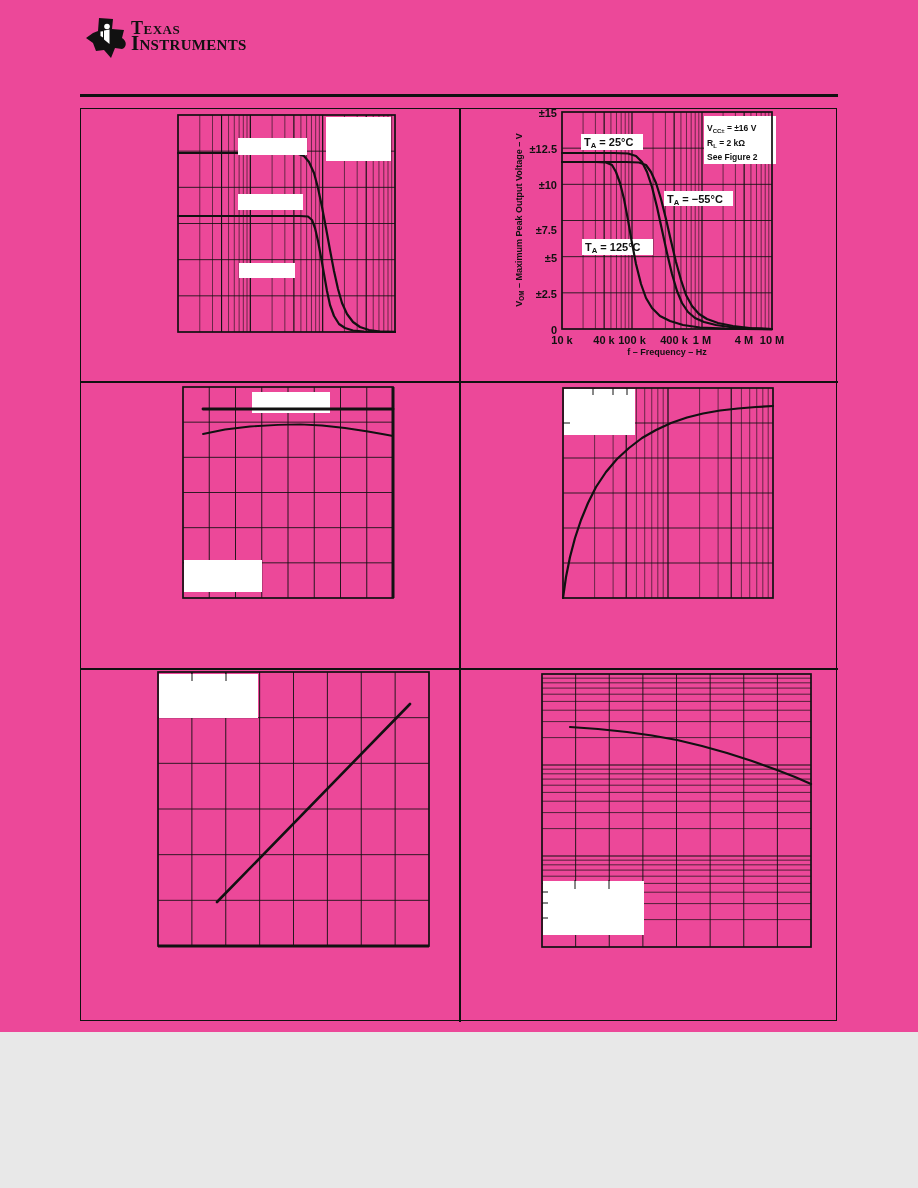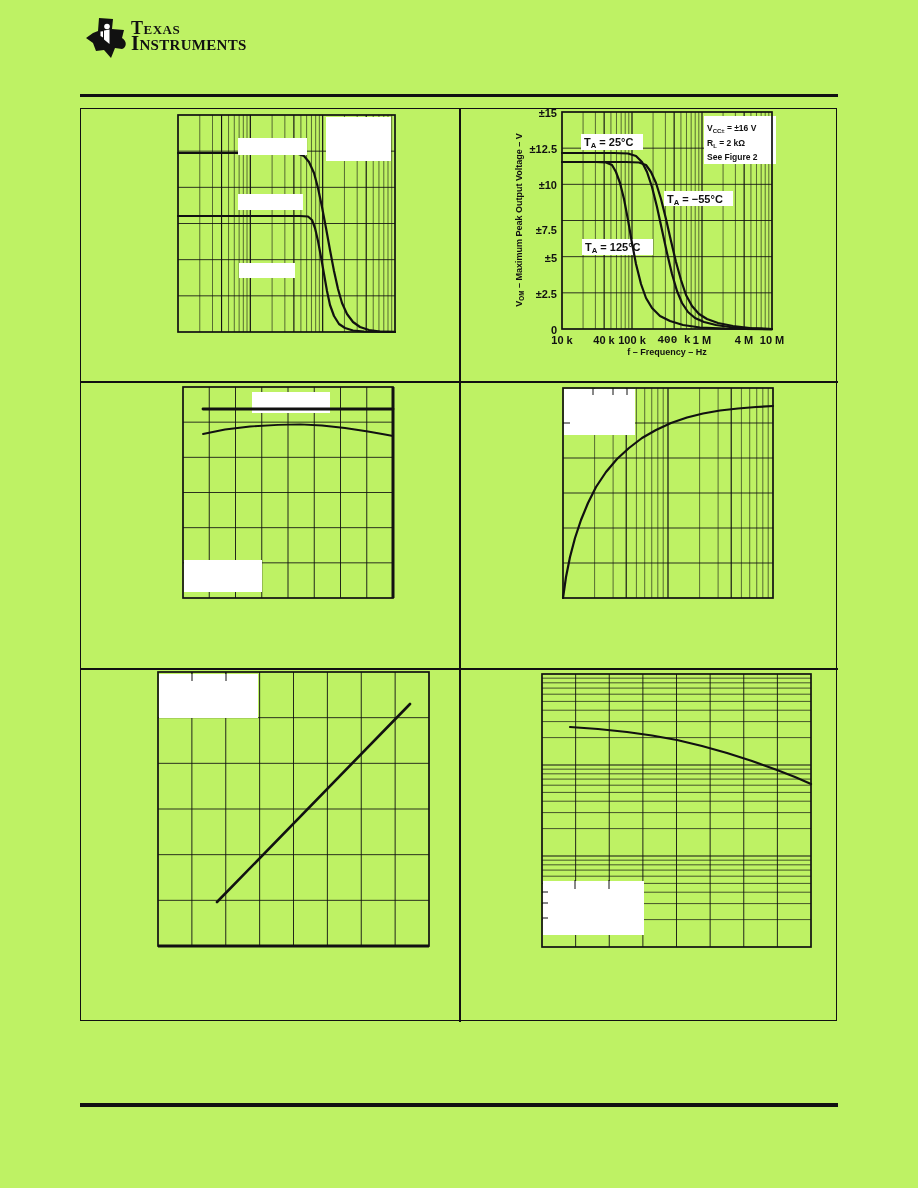--- a/index.html
+++ b/index.html
@@ -1,16 +1,16 @@
 <!DOCTYPE html>
 <html><head>
 <meta charset="utf-8">
 <style>
   html,body{margin:0;padding:0;background:#e8e8e8;}
-  .page{position:relative;width:918px;height:1188px;background:#bef264;overflow:hidden;
+  .page{position:relative;width:918px;height:1032px;background:#ec4899;overflow:hidden;
         font-family:"Liberation Sans",sans-serif;margin:0 auto;}
   .rule{position:absolute;background:#111;}
   .frame{position:absolute;border:1.5px solid #111;}
   .divider{position:absolute;background:#111;}
   #charts-svg{position:absolute;left:0;top:0;}
   .txt{position:absolute;color:#111;font-weight:bold;white-space:nowrap;
        font-family:"Liberation Sans",sans-serif;}
   .tick{font-size:11px;}
   .ytick{width:54px;text-align:right;}
   .xtick{transform:translateX(-50%);}
@@ -242,21 +242,21 @@
       <div class="txt tick ytick" style="left: 503px; top: 107px;">±15</div>
       <div class="txt tick ytick" style="left: 503px; top: 143px;">±12.5</div>
       <div class="txt tick ytick" style="left: 503px; top: 179px;">±10</div>
       <div class="txt tick ytick" style="left: 503px; top: 224px;">±7.5</div>
       <div class="txt tick ytick" style="left: 503px; top: 252px;">±5</div>
       <div class="txt tick ytick" style="left: 503px; top: 288px;">±2.5</div>
       <div class="txt tick ytick" style="left: 503px; top: 324px;">0</div>
       <div class="txt tick xtick" style="left: 562px; top: 334px; text-align: center;">10 k</div>
       <div class="txt tick xtick" style="left: 604px; top: 334px;">40 k</div>
       <div class="txt tick xtick" style="left: 632px; top: 334px;">100 k</div>
-      <div class="txt tick xtick" style="left: 674px; top: 334px; font-family: Liberation Mono, monospace;">400 k</div>
+      <div class="txt tick xtick" style="left: 674px; top: 334px;">400 k</div>
       <div class="txt tick xtick" style="left: 702px; top: 334px;">1 M</div>
       <div class="txt tick xtick" style="left: 744px; top: 334px; text-align: right;">4 M</div>
       <div class="txt tick xtick" style="left: 772px; top: 334px;">10 M</div>
       <div class="txt axis-label xtick" style="left: 667px; top: 347px;">f – Frequency – Hz</div>
       <div class="txt axis-label ylab" style="left: 519px; top: 220px;"><span>V</span><sub>OM</sub><span> – Maximum Peak Output Voltage – V</span></div>
       <div class="txt cond" style="left: 707px; top: 121px;">
         <div><span>V</span><sub>CC±</sub><span> = ±16 V</span></div>
         <div><span>R</span><sub>L</sub><span> = 2 kΩ</span></div>
         <div><span>See Figure 2</span></div>
       </div>

